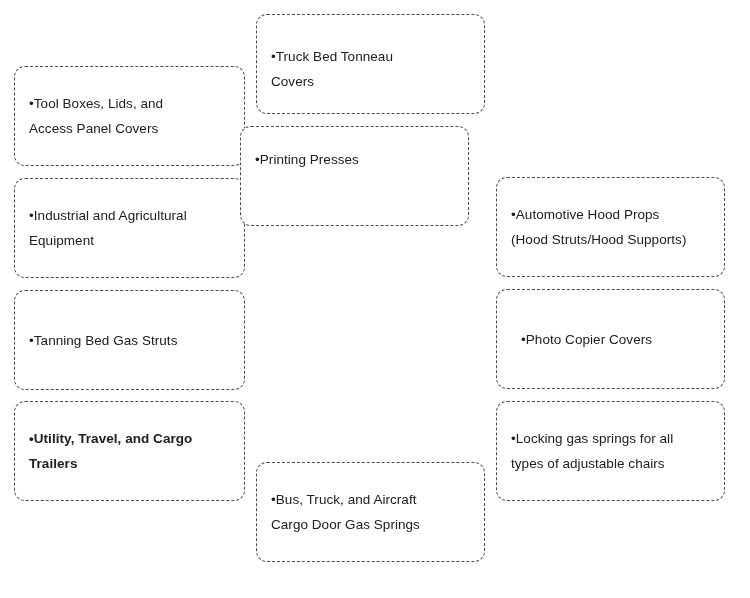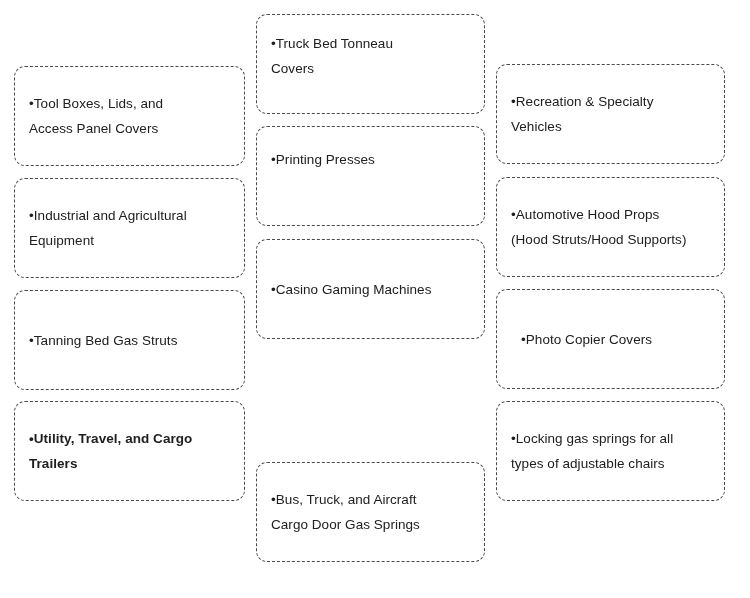--- a/index.html
+++ b/index.html
@@ -54,37 +54,30 @@
       <span class="node-text">•Industrial and Agricultural
 Equipment</span>
     </div>
     <div class="node" style="left: 14px; top: 290px; width: 231px; height: 100px;">
       <span class="node-text">•Tanning Bed Gas Struts</span>
     </div>
     <div class="node" style="left: 14px; top: 401px; width: 231px; height: 100px; font-weight: bold;">
       <span class="node-text">•Utility, Travel, and Cargo
 Trailers</span>
     </div>
-    <div class="node" style="left: 256px; top: 14px; width: 229px; height: 100px; align-items: flex-start; padding-top: 16px;">
+    <div class="node" style="left: 256px; top: 14px; width: 229px; height: 100px; align-items: flex-start; padding-top: 29px;">
       <span class="node-text">•Truck Bed Tonneau
 Covers</span>
     </div>
-    <div class="node" style="left: 256px; top: 126px; width: 229px; height: 100px; align-items: flex-start; padding-top: 20px;">
+    <div class="node" style="left: 240px; top: 126px; width: 229px; height: 100px; align-items: flex-start; padding-top: 20px;">
       <span class="node-text">•Printing Presses</span>
-    </div>
-    <div class="node" style="left: 256px; top: 239px; width: 229px; height: 100px;">
-      <span class="node-text">•Casino Gaming Machines</span>
     </div>
     <div class="node" style="left: 256px; top: 462px; width: 229px; height: 100px;">
       <span class="node-text">•Bus, Truck, and Aircraft
 Cargo Door Gas Springs</span>
-    </div>
-    <div class="node" style="left: 496px; top: 64px; width: 229px; height: 100px;">
-      <span class="node-text">•Recreation &amp; Specialty
-Vehicles</span>
     </div>
     <div class="node" style="left: 496px; top: 177px; width: 229px; height: 100px;">
       <span class="node-text">•Automotive Hood Props
 (Hood Struts/Hood Supports)</span>
     </div>
     <div class="node" style="left: 496px; top: 289px; width: 229px; height: 100px; padding-left: 24px;">
       <span class="node-text">•Photo Copier Covers</span>
     </div>
     <div class="node" style="left: 496px; top: 401px; width: 229px; height: 100px;">
       <span class="node-text">•Locking gas springs for all

